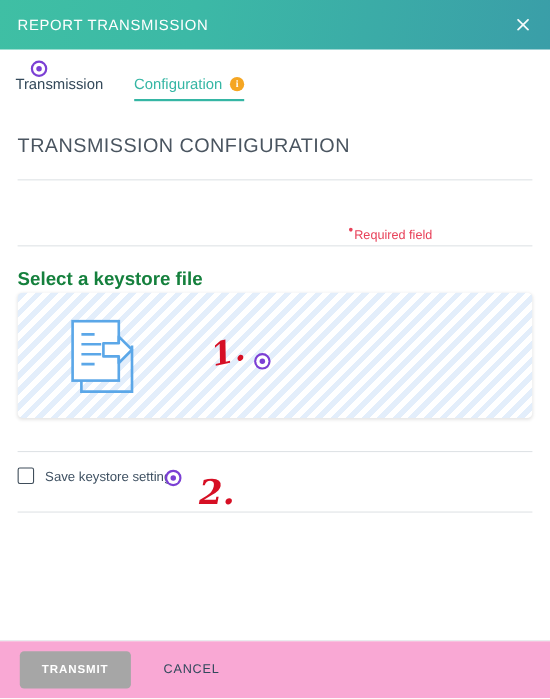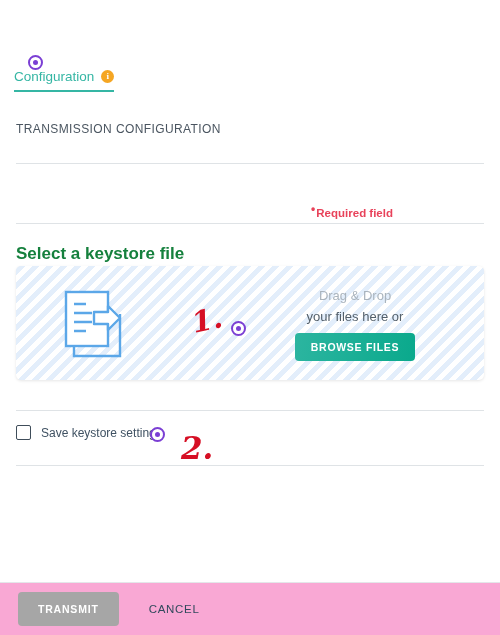--- a/index.html
+++ b/index.html
@@ -102,21 +102,21 @@
     font-family: "Liberation Serif", serif;
     margin-left: 7px;
     line-height: 1;
   }
 
   
   .section-title {
     position: absolute;
     left: 16px;
     top: 122px;
-    font-size: 12px;
+    font-size: 18px;
     color: #4a5560;
     letter-spacing: 0.4px;
     text-align: center;
   }
   .divider {
     position: absolute;
     left: 16px;
     width: 468px;
     height: 1px;
     background: #dfe3e6;
@@ -125,21 +125,21 @@
   .d2 { top: 223px; }
   .d3 { top: 410px; }
   .d4 { top: 465px; }
 
   .required-note {
     position: absolute;
     right: 107px;
     top: 206px;
     font-size: 11.5px;
     color: #e8425a;
-    font-weight: 700;
+    font-weight: 400;
     white-space: nowrap;
   }
   .required-note .star {
     position: relative;
     top: -4px;
     margin-right: 1px;
     font-size: 12px;
   }
 
   .field-label {
@@ -323,22 +323,34 @@
     left: 181px;
     top: 433px;
     font-size: 31px;
   }
 </style>
 </head>
 <body>
 
 <div class="dialog">
 
+  <div class="titlebar">
+    <span class="titlebar-title">REPORT TRANSMISSION</span>
+    <span class="close-btn">
+      <svg width="11" height="11" viewBox="0 0 11 11" aria-hidden="true">
+        <line x1="1" y1="1" x2="10" y2="10" stroke="#ffffff" stroke-width="1.6" stroke-linecap="round"></line>
+        <line x1="10" y1="1" x2="1" y2="10" stroke="#ffffff" stroke-width="1.6" stroke-linecap="round"></line>
+      </svg>
+    </span>
+  </div>
 
   <div class="tabs">
+    <div class="tab">
+      <span>Transmission</span>
+    </div>
     <div class="tab active">
       <span>Configuration</span>
       <span class="info-badge">i</span>
     </div>
   </div>
 
   <div class="section-title">TRANSMISSION CONFIGURATION</div>
 
   <div class="divider d1"></div>
 
@@ -355,25 +367,20 @@
       <svg width="80" height="72" viewBox="0 0 80 72" aria-hidden="true">
         <path d="M16 58 L16 68 L62 68 L62 26" fill="none" stroke="#5ba7e8" stroke-width="2.4"></path>
         <rect x="8" y="4" width="42" height="54" fill="#ffffff" stroke="#5ba7e8" stroke-width="2.4"></rect>
         <line x1="16" y1="16" x2="28" y2="16" stroke="#5ba7e8" stroke-width="2.4"></line>
         <line x1="16" y1="25" x2="34" y2="25" stroke="#5ba7e8" stroke-width="2.4"></line>
         <line x1="16" y1="34" x2="34" y2="34" stroke="#5ba7e8" stroke-width="2.4"></line>
         <line x1="16" y1="43" x2="28" y2="43" stroke="#5ba7e8" stroke-width="2.4"></line>
         <path d="M36 24 L50 24 L50 18 L62 30 L50 42 L50 36 L36 36 Z" fill="#ffffff" stroke="#5ba7e8" stroke-width="2.4" stroke-linejoin="round"></path>
       </svg>
     </div>
-    <div class="dz-text">
-      <div class="dz-line1">Drag &amp; Drop</div>
-      <div class="dz-line2">your files here or</div>
-      <button class="browse-btn">BROWSE FILES</button>
-    </div>
   </div>
 
   <div class="divider d3"></div>
 
   <div class="check-row">
     <span class="checkbox"></span>
     <span class="check-label">Save keystore settings</span>
   </div>
 
   <div class="divider d4"></div>

